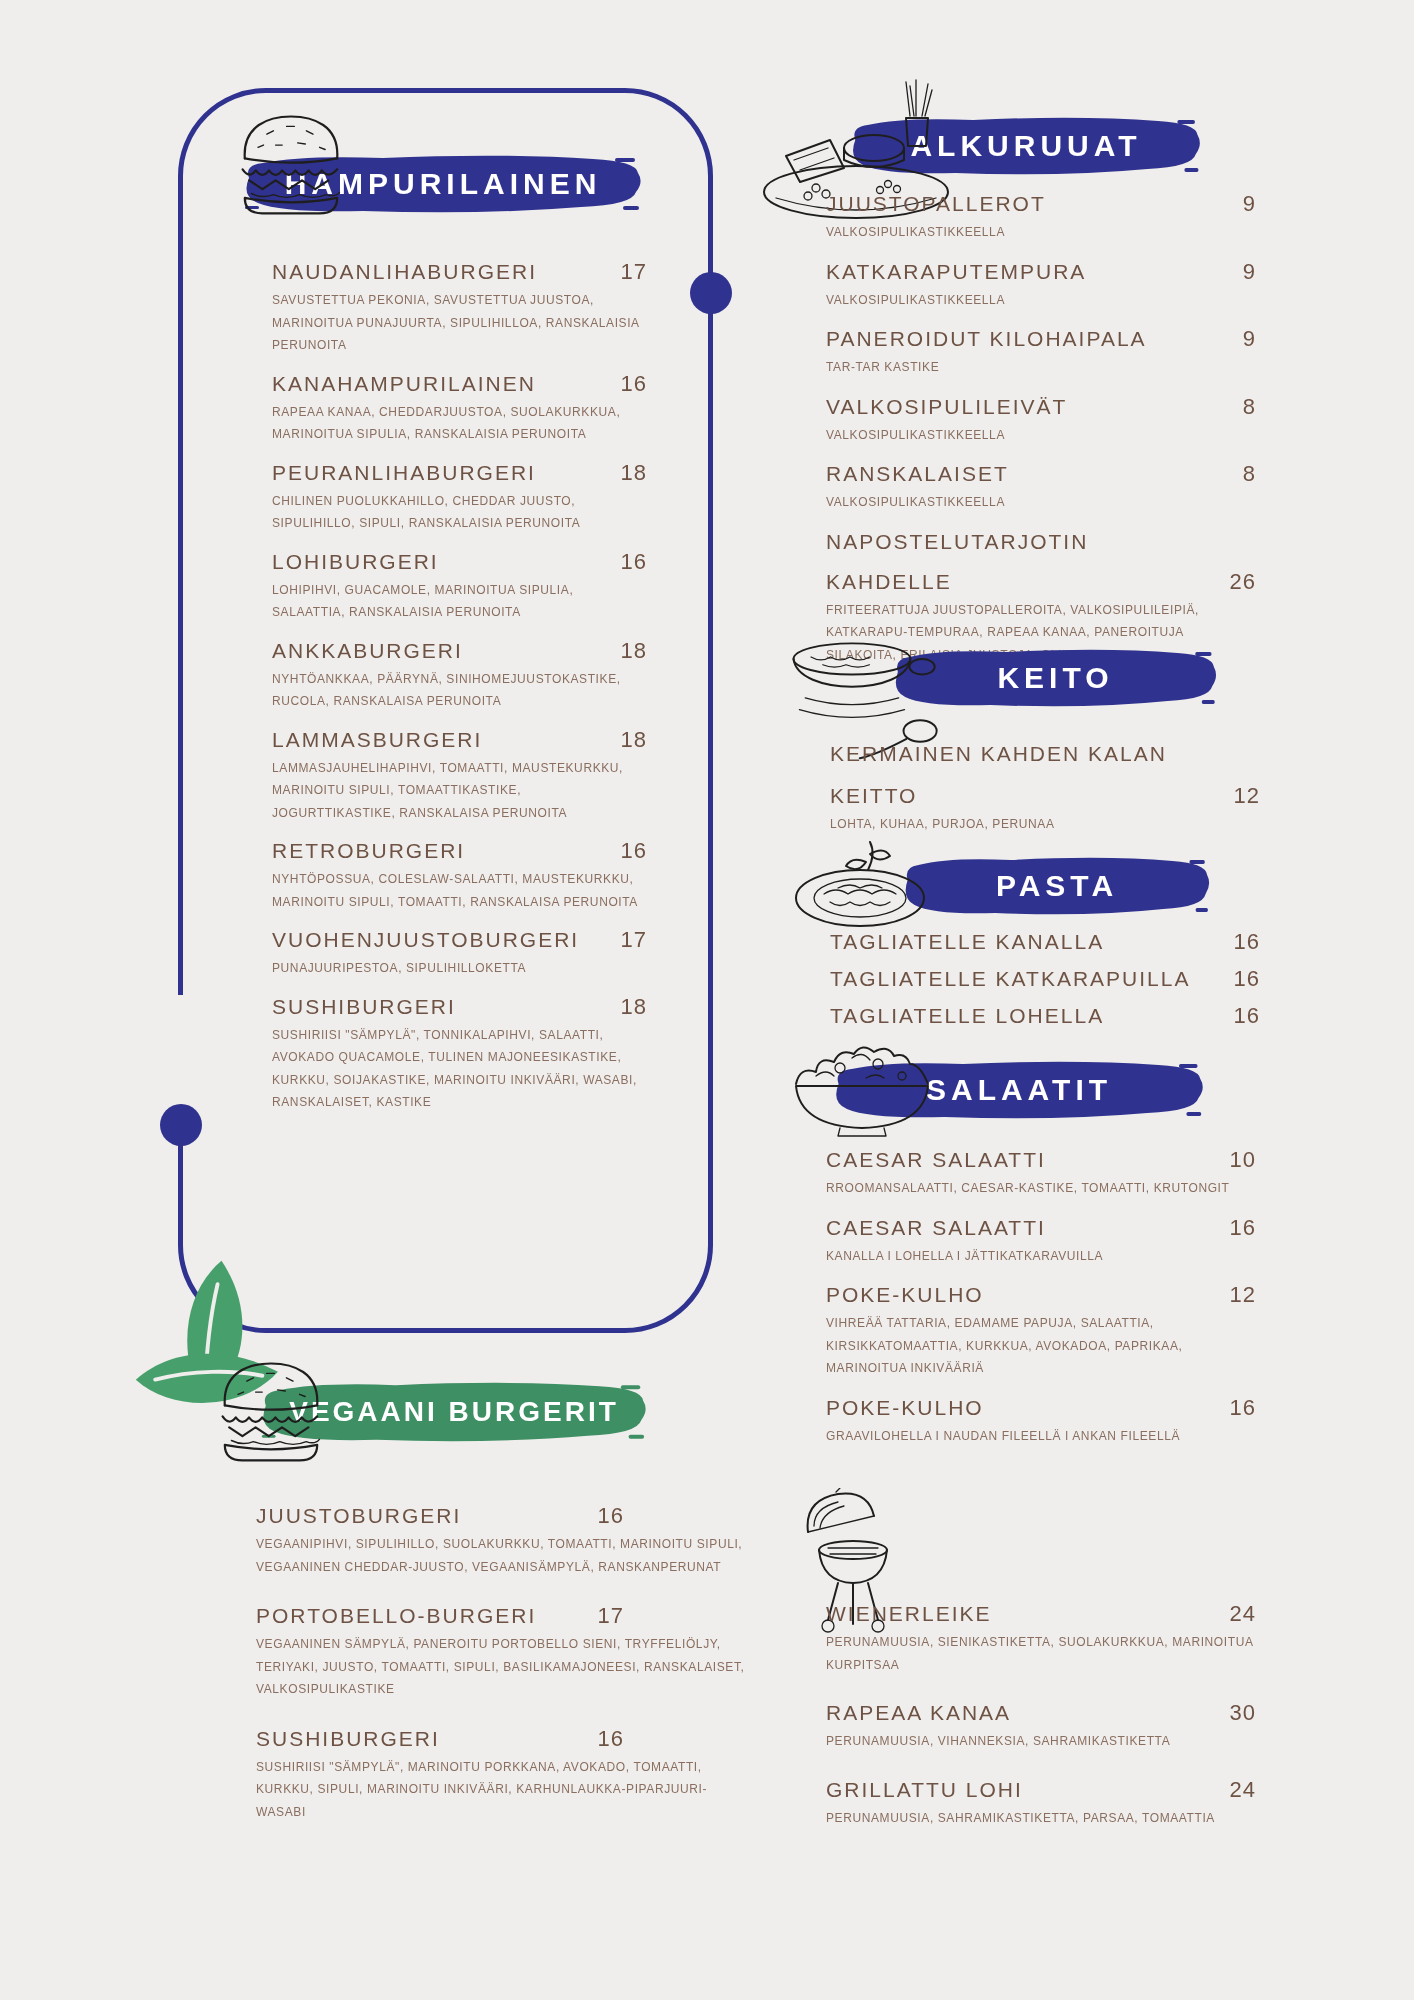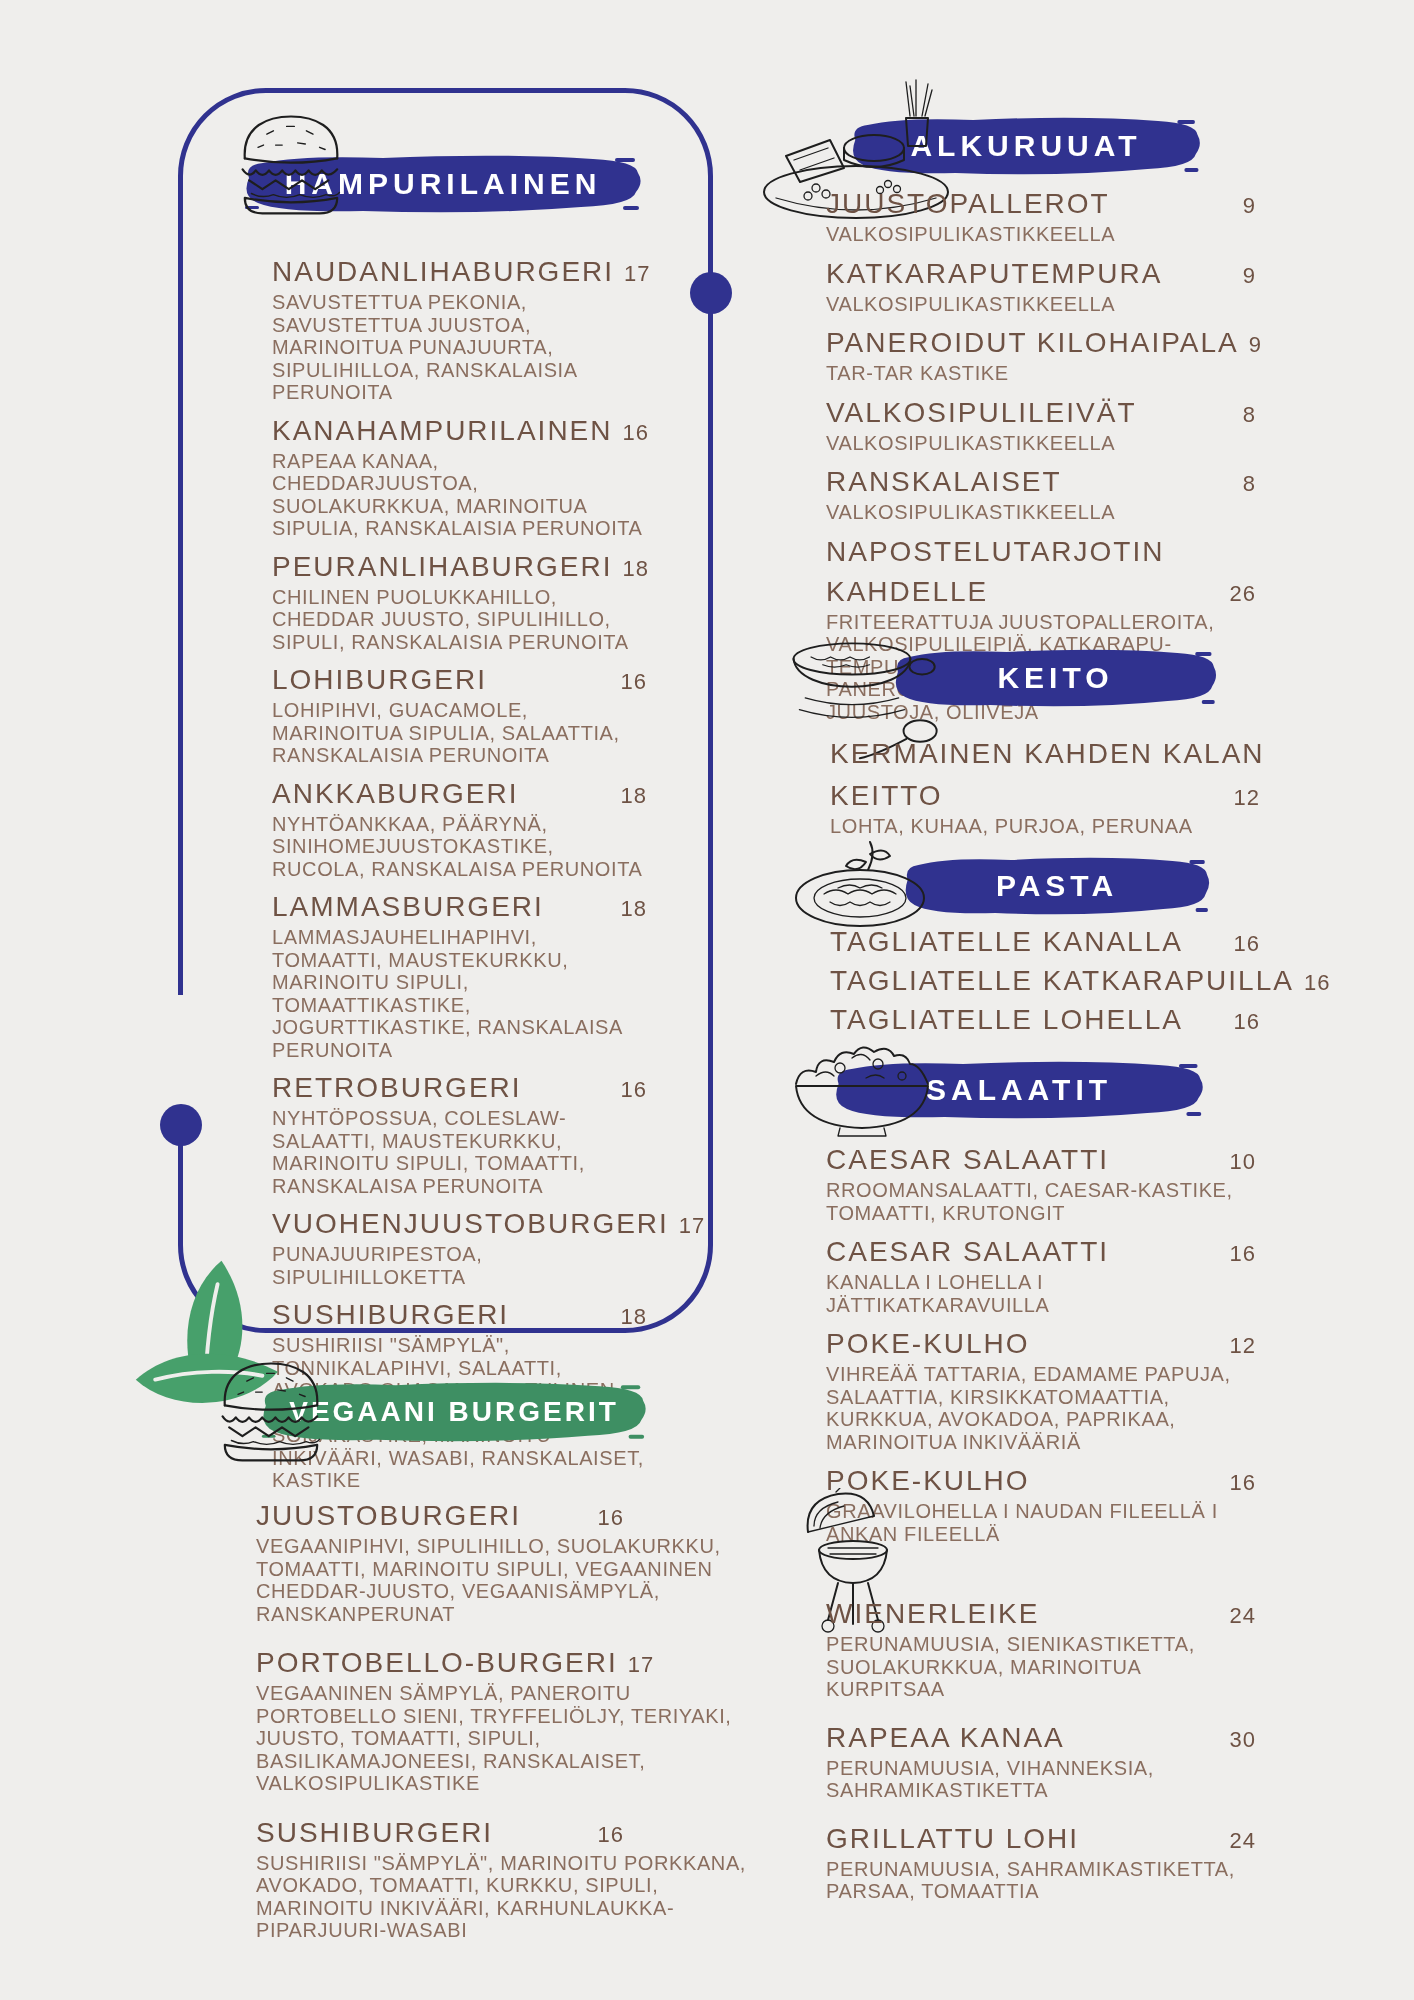--- a/index.html
+++ b/index.html
@@ -24,23 +24,23 @@
   .band-title {
     position:relative; color:#ffffff; font-weight:bold;
     font-size:30px; letter-spacing:5px; white-space:nowrap;
   }
   .band.green .band-title { font-size:28px; letter-spacing:3px; }
 
   .items { position:absolute; }
   .item { margin-bottom:13px; }
   .row { display:flex; justify-content:space-between; align-items:baseline; line-height:28px; }
   .row.row2 { margin-top:12px; }
-  .t { font-size:28px; letter-spacing:2px; color:#6e5244; white-space:nowrap; }
+  .t { font-size:21px; letter-spacing:2px; color:#6e5244; white-space:nowrap; }
   .p { font-size:22px; letter-spacing:1px; color:#6e5244; margin-left:10px; }
-  .d { margin-top:3px; font-size:20px; letter-spacing:0.6px; line-height:22.5px; color:#8a6e5f; }
+  .d { margin-top:3px; font-size:12px; letter-spacing:0.6px; line-height:22.5px; color:#8a6e5f; }
 
   #items-vegan .row { width:368px; }
   #items-vegan .item { margin-bottom:24px; }
   #items-pasta .item { margin-bottom:9px; }
   #items-alkuruuat .item { margin-bottom:14px; }
   #items-salaatit .item { margin-bottom:14px; }
   #items-paaaineet .item { margin-bottom:23px; }
   #items-keito .row2 { margin-top:14px; }
 
   .illus { position:absolute; }

